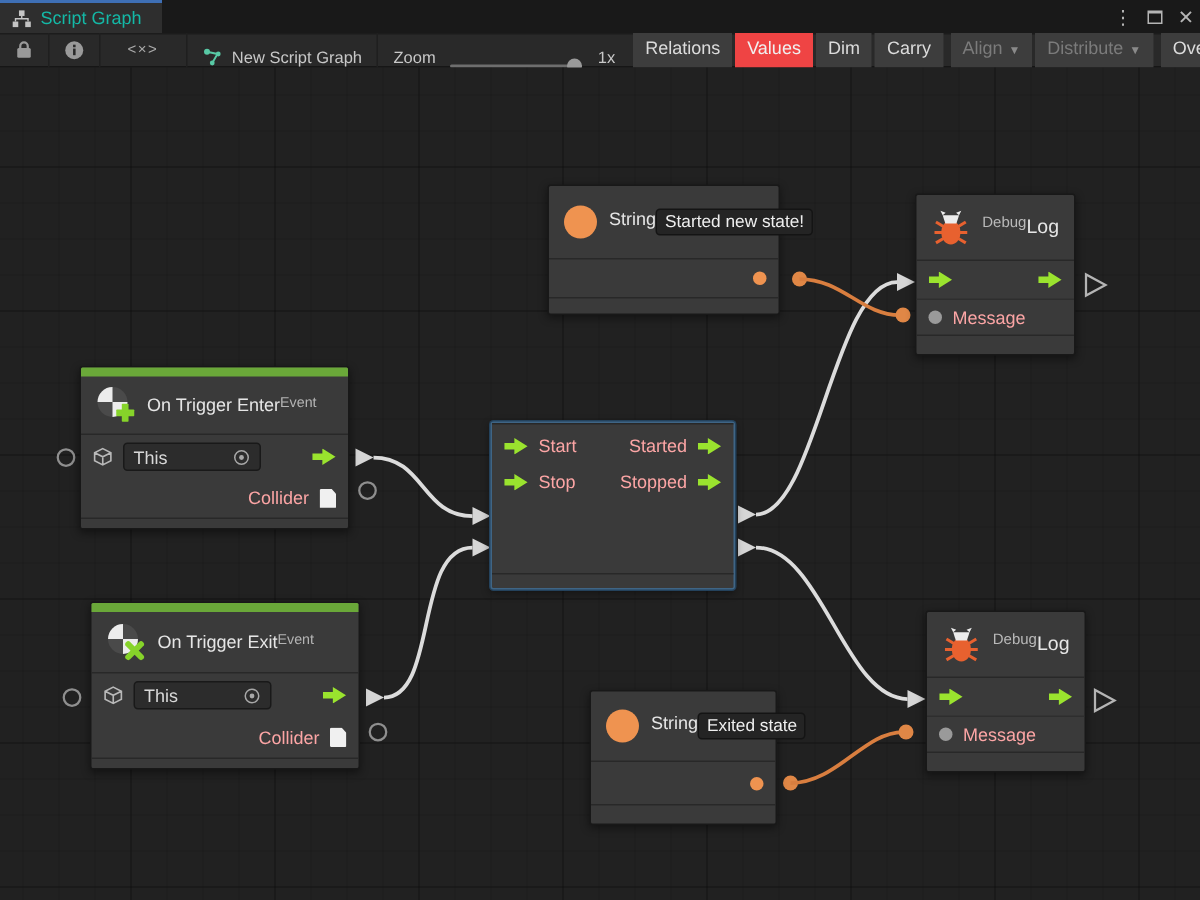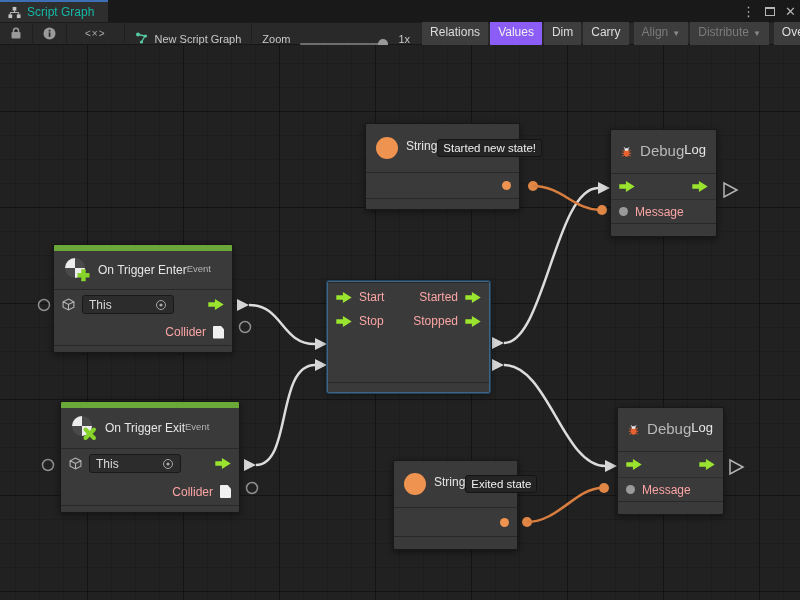--- a/index.html
+++ b/index.html
@@ -21,21 +21,21 @@
     color:#c8c8c8;font-size:11px;white-space:nowrap;}
   .tb-icon-btn{height:23px;display:flex;align-items:center;justify-content:center;padding:0 10px;
     border-right:1px solid #1f1f1f;}
   .tb-group{display:flex;align-items:flex-end;gap:6px;padding:0 10px;height:23px;border-right:1px solid #1f1f1f;}
   .code-glyph{color:#aaa;font-size:10px;letter-spacing:1px;}
   .zoom-track{width:88px;height:2px;background:#6e6e6e;position:relative;border-radius:1px;}
   .zoom-handle{position:absolute;top:-4px;left:78px;width:10px;height:10px;border-radius:50%;background:#9a9a9a;}
   .tb-buttons{margin-left:auto;display:flex;align-items:center;height:23px;}
   .tb-btn{height:23px;line-height:21px;padding:0 8px;background:#3d3d3d;margin-left:2px;
     color:#dcdcdc;font-size:12px;}
-  .tb-btn.active{background:#8b5cf6;color:#f0f0f0;}
+  .tb-btn.active{background:#ef4444;color:#f0f0f0;}
   .tb-btn.disabled{color:#7b7b7b;}
   .caret{font-size:8px;color:#8a8a8a;margin-left:4px;}
 
   
   .canvas{position:absolute;left:0;top:45px;width:800px;height:555px;background:#212121;
     background-image:
       linear-gradient(to right, rgba(0,0,0,.30) 1px, transparent 1px),
       linear-gradient(to bottom, rgba(0,0,0,.30) 1px, transparent 1px),
       linear-gradient(to right, rgba(0,0,0,.12) 1px, transparent 1px),
       linear-gradient(to bottom, rgba(0,0,0,.12) 1px, transparent 1px);
@@ -45,21 +45,21 @@
 
   
   .node{position:absolute;z-index:2;background:#3a3a3a;border:1px solid #181818;border-radius:2px;
     box-shadow:0 2px 6px rgba(0,0,0,.45);display:flex;flex-direction:column;color:#dcdcdc;font-size:12px;}
   .node.selected{border:1px solid var(--selection-blue);box-shadow:0 0 0 1px #24425c,0 2px 6px rgba(0,0,0,.45);}
   .accentbar{height:6px;background:var(--event-green);border-radius:1px 1px 0 0;flex:0 0 auto;}
   .nhead{display:flex;align-items:center;gap:8px;padding:0 10px;flex:0 0 auto;}
   .nhead .tcol{display:flex;justify-content:center;line-height:1.25;}
   .ntitle{font-size:12px;color:#e6e6e6;}
   .nsub{font-size:9.5px;color:#b4b4b4;}
-  .kicker{font-size:15px;color:#b9b9b9;}
+  .kicker{font-size:10px;color:#b9b9b9;}
   .big-title{font-size:13px;color:#e9e9e9;letter-spacing:1.5px;}
   .nbody{border-top:1px solid #282828;flex:1 1 auto;display:flex;flex-direction:column;}
   .nrow{display:flex;align-items:center;gap:7px;padding:0 8px;}
   .nfoot{border-top:1px solid #282828;flex:0 0 auto;}
   .spacer{flex:1 1 auto;}
   .plabel{font-size:12px;color:#fca5a5;}
 
   .flow-arrow{color:var(--flow-green);display:inline-flex;}
   .dot{width:9px;height:9px;border-radius:50%;flex:0 0 auto;}
   .dot.orange{background:var(--value-orange);}

